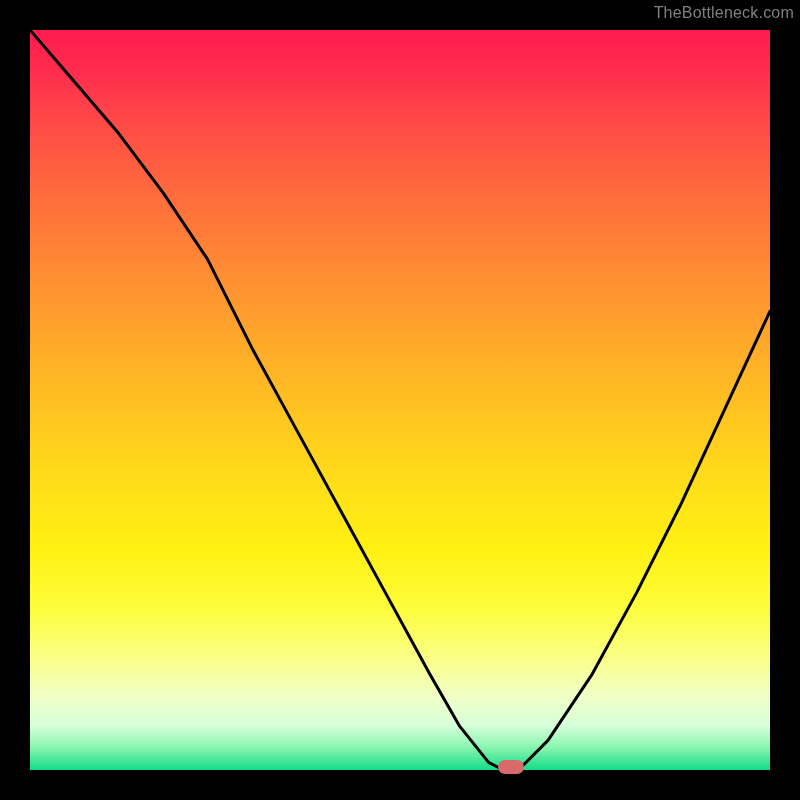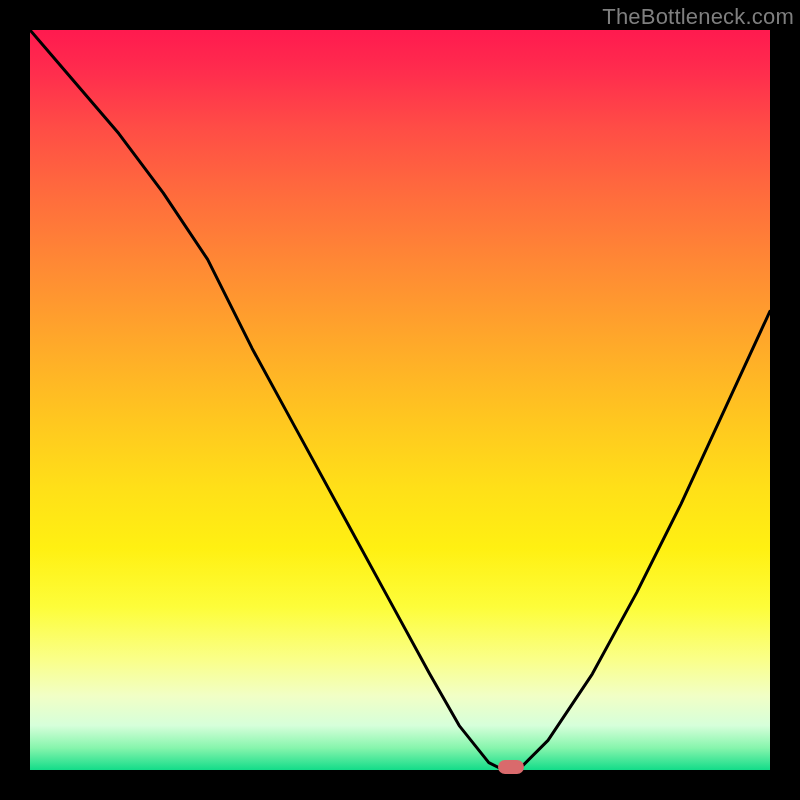--- a/index.html
+++ b/index.html
@@ -53,21 +53,21 @@
     left: 0;
     top: 0;
     width: 740px;
     height: 740px;
   }
   .watermark {
     position: absolute;
     top: 4px;
     right: 6px;
     color: #7f7f7f;
-    font-size: 22px;
+    font-size: 16px;
     font-weight: 500;
     letter-spacing: 0.2px;
     margin-left: 16px;
   }
 </style>
 </head>
 <body>
 
 <div class="chart-wrapper">
   <div class="watermark">TheBottleneck.com</div>

